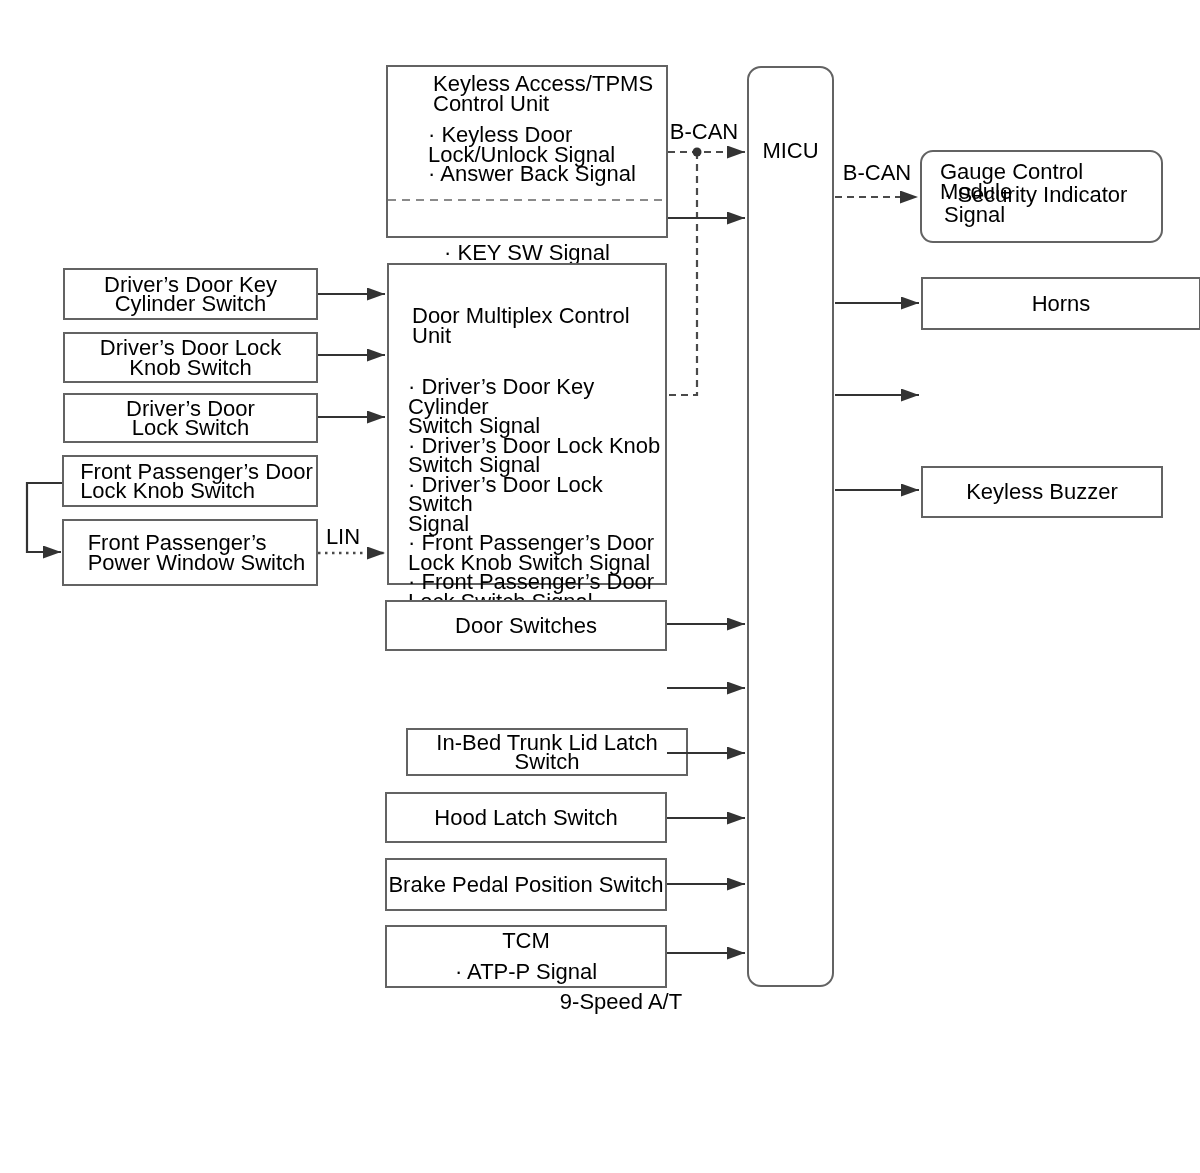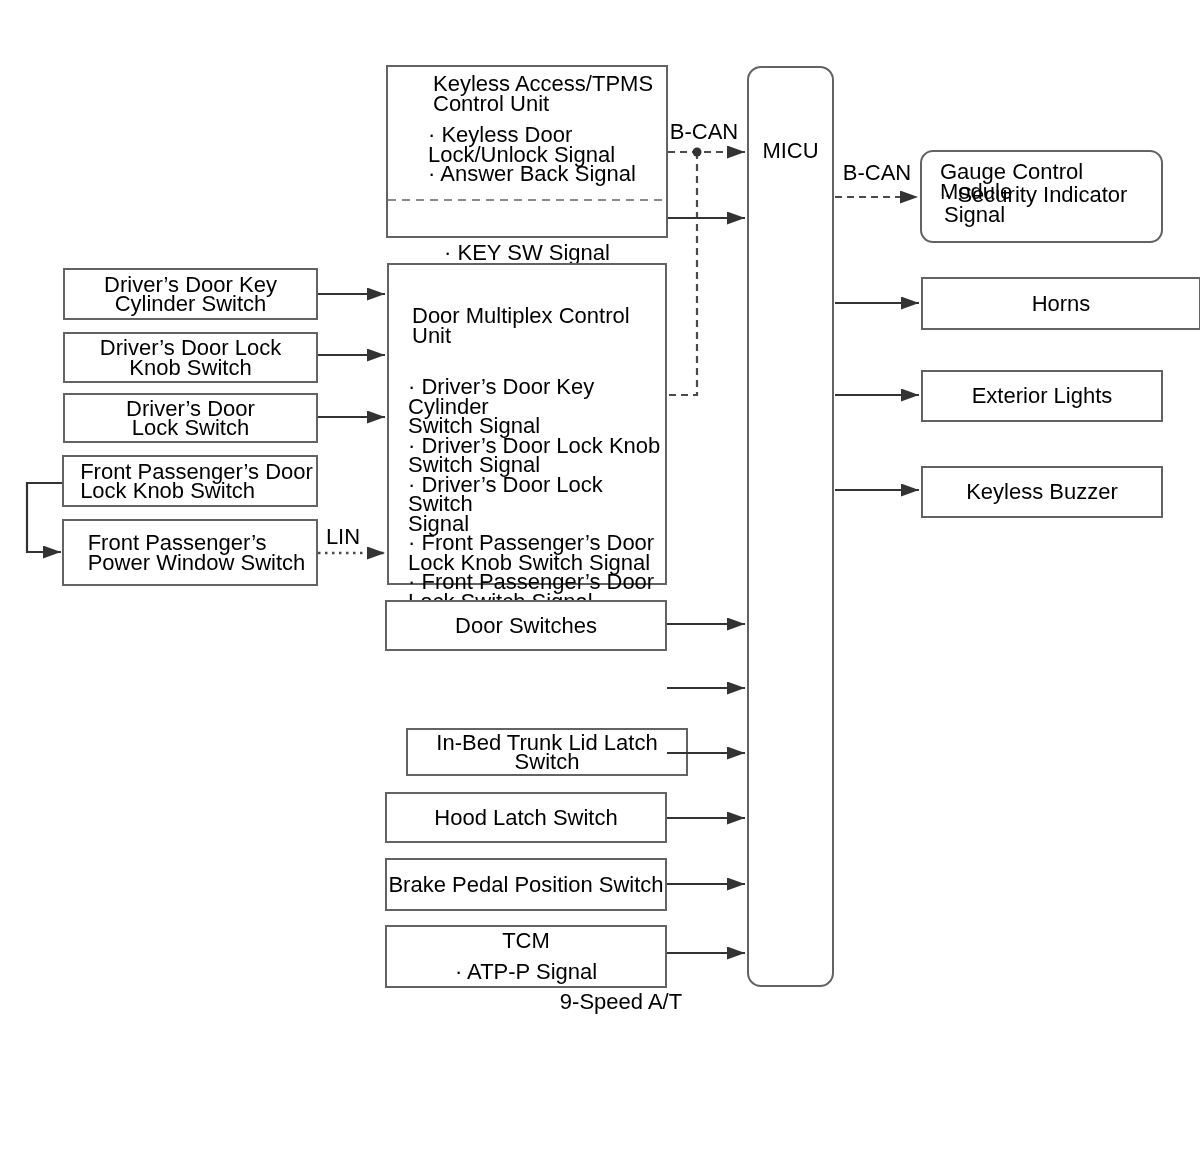--- a/index.html
+++ b/index.html
@@ -54,23 +54,20 @@
   <div class="box" style="left:920px; top:150px; width:243px; height:93px;border-radius:13px;">
     <div class="abslabel" style="left:18px; top:10px;">Gauge Control Module</div>
     <div class="abslabel" style="left:22px; top:33px;">· Security Indicator
 Signal</div>
   </div>
 
   <div class="box center-box" style="left:921px; top:277px; width:280px; height:53px;">
     <span>Horns</span>
   </div>
 
-  <div class="box center-box" style="left:921px; top:370px; width:242px; height:52px;">
-    <span>Exterior Lights</span>
-  </div>
 
   <div class="box center-box" style="left:921px; top:466px; width:242px; height:52px;">
     <span>Keyless Buzzer</span>
   </div>
 
   <div class="box" style="left:387px; top:263px; width:280px; height:322px;">
     <div class="abslabel" style="left:23px; top:41px;">Door Multiplex Control Unit</div>
     <div class="abslabel" style="left:19px; top:76px;margin-top:36px;">· Driver’s Door Key Cylinder
 Switch Signal
 · Driver’s Door Lock Knob

